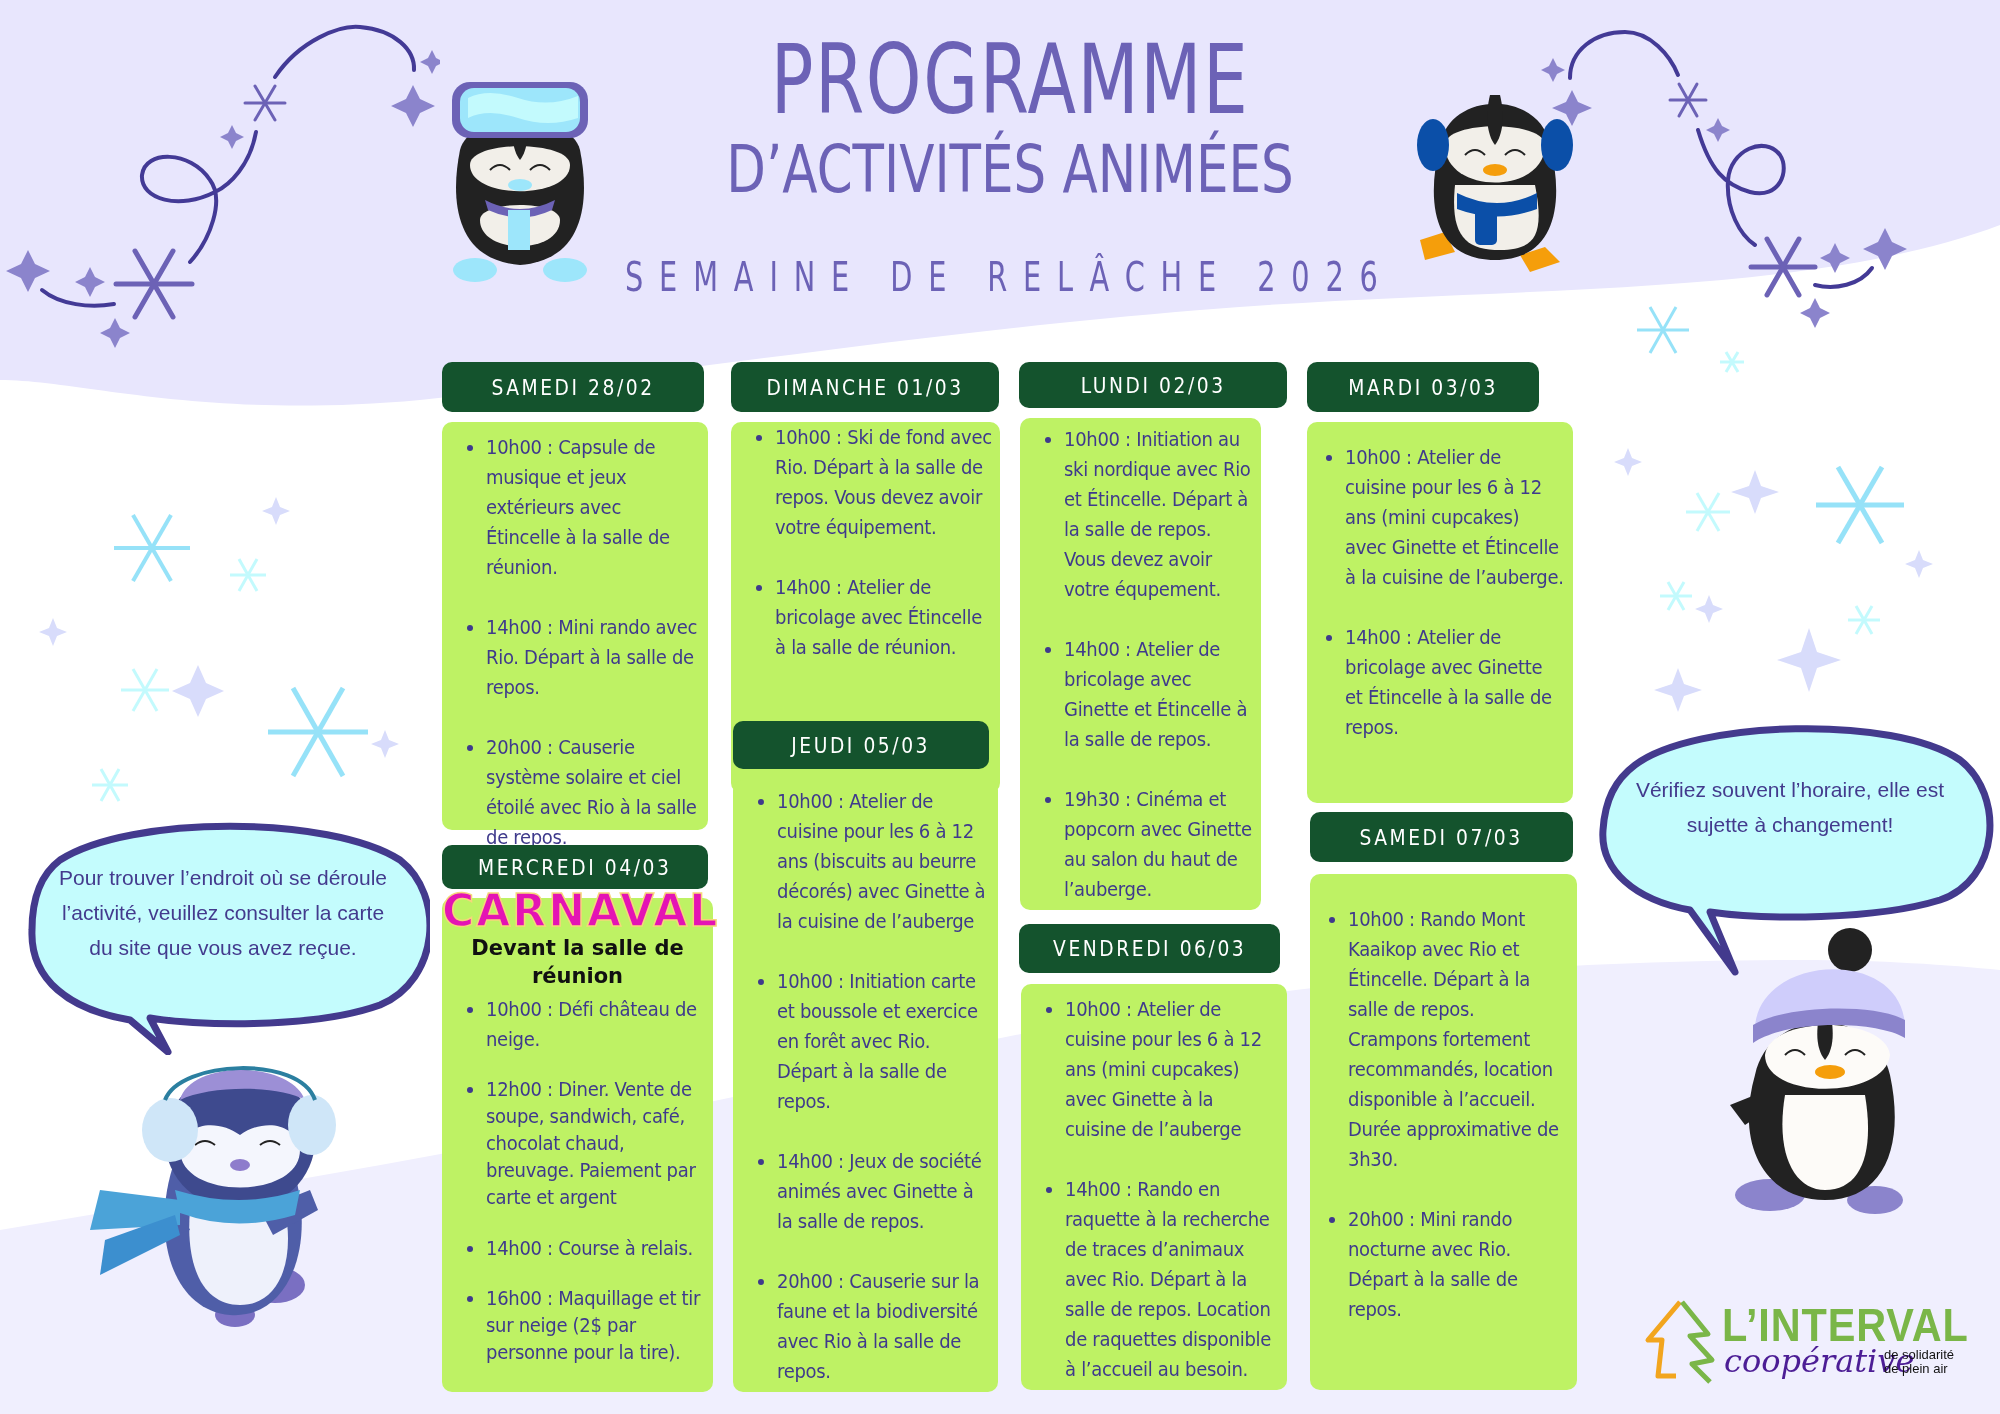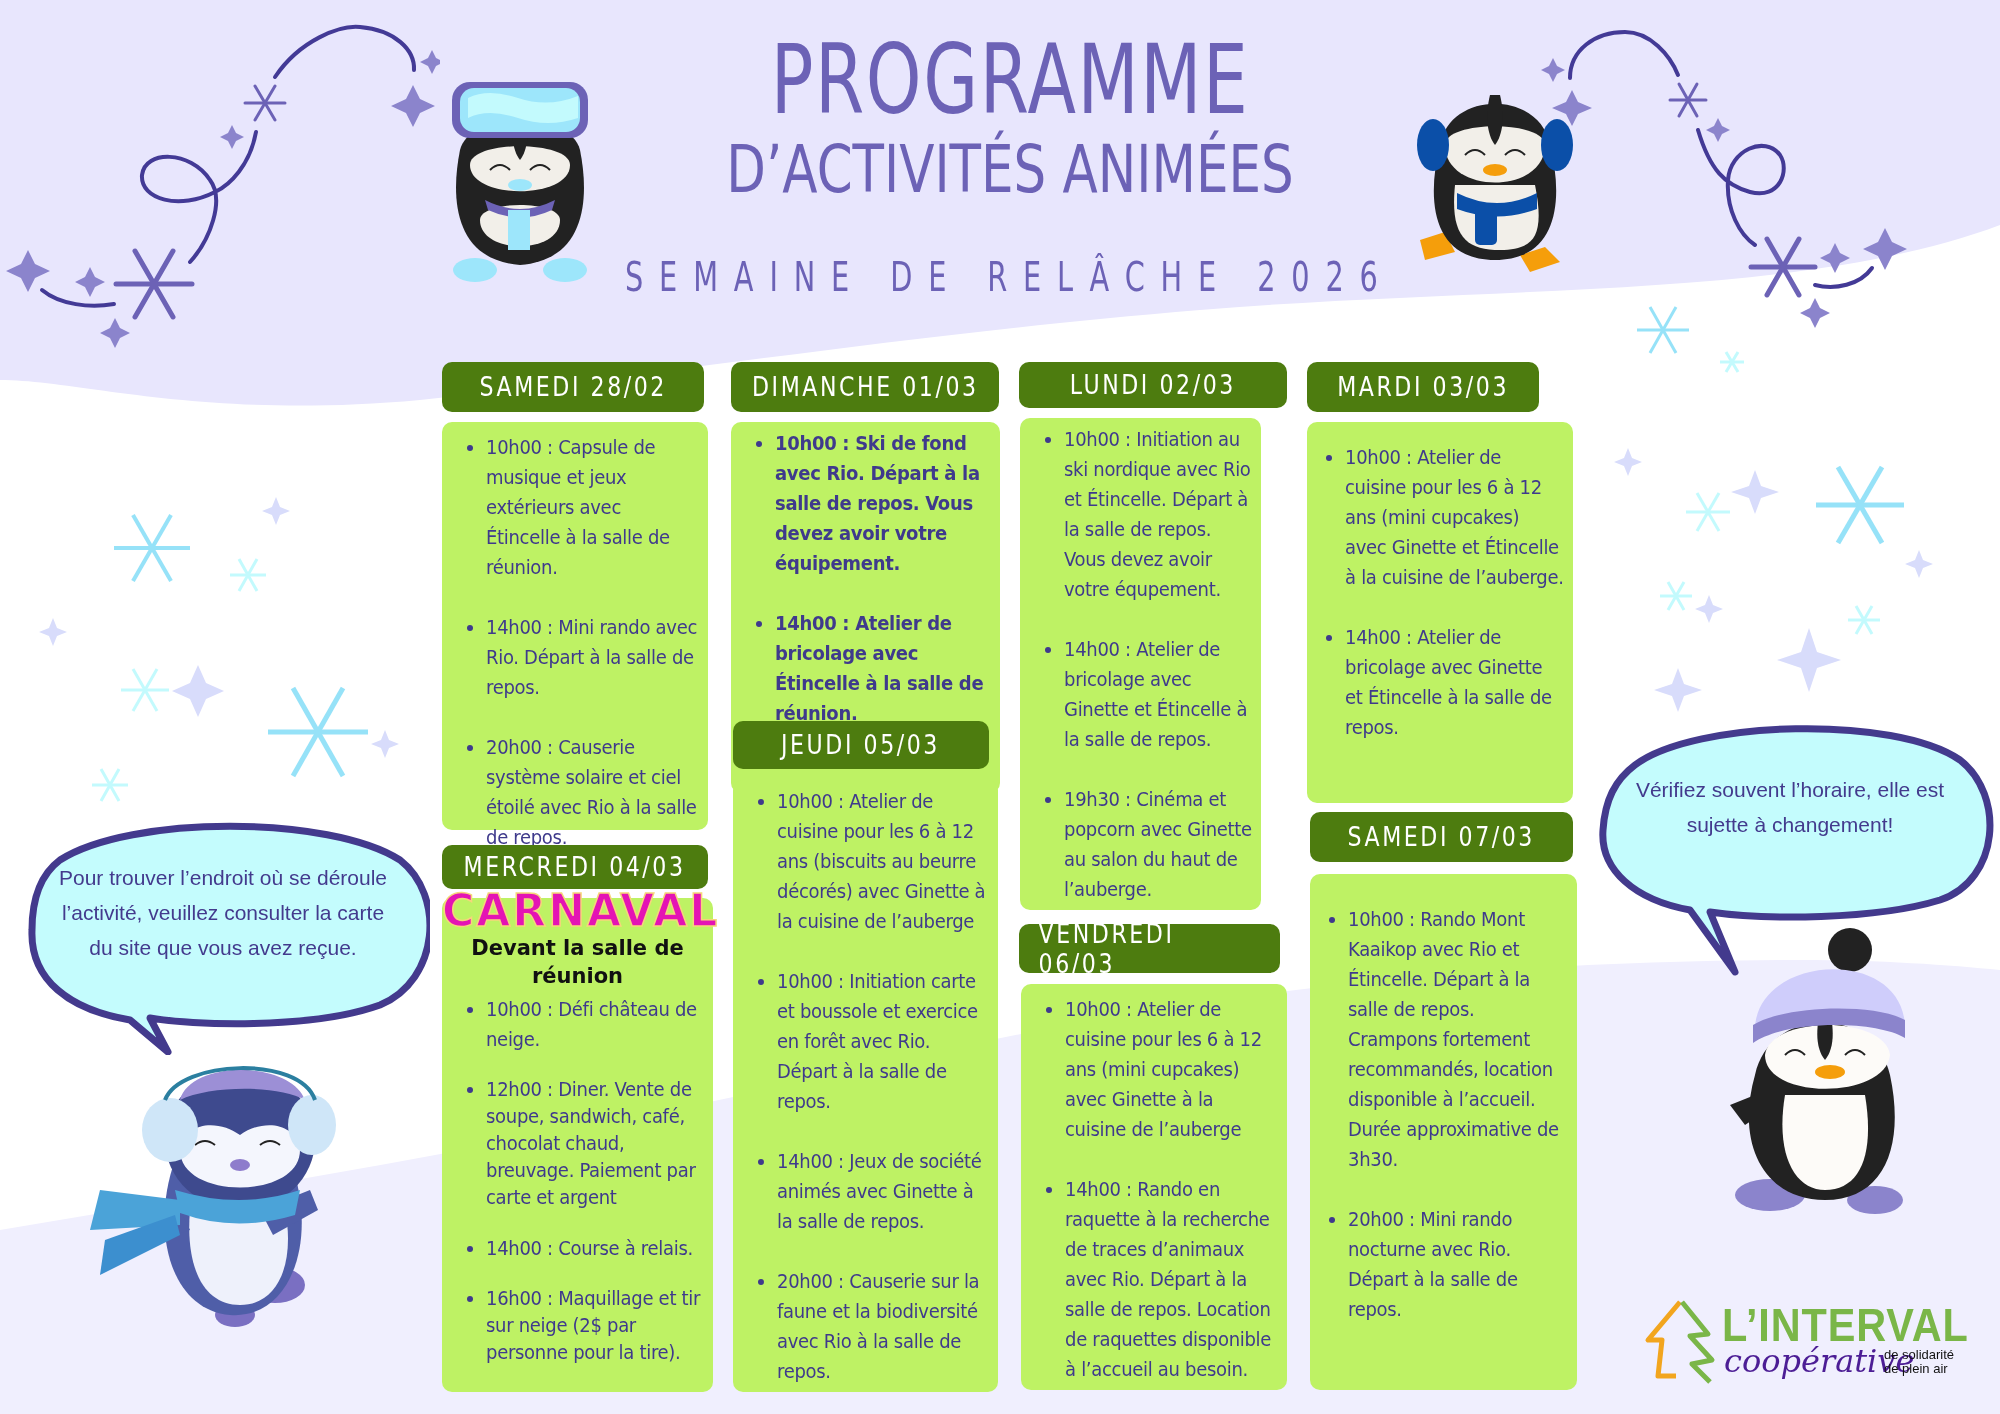--- a/index.html
+++ b/index.html
@@ -20,23 +20,23 @@
   .title-sub {
     font-size: 66px; line-height: 76px; margin-top: 2px;
     transform: scaleX(0.78); transform-origin: center;
   }
   .title-week {
     position: absolute; left: 625px; top: 254px; width: 770px;
     font-size: 40px; letter-spacing: 22px; color: #6c62b6; white-space: nowrap;
     transform: scaleX(0.72); transform-origin: left;
   }
   .day-header {
-    position: absolute; background: #4d7c0f; color: #ffffff; border-radius: 10px;
+    position: absolute; background: #14532d; color: #ffffff; border-radius: 10px;
     display: flex; align-items: center; justify-content: center;
-    font-size: 26px; letter-spacing: 3px;
+    font-size: 22px; letter-spacing: 3px;
   }
   .day-header span { transform: scaleX(0.85); display: inline-block; }
   .day-card {
     position: absolute; background: #bef264; border-radius: 10px; box-sizing: border-box;
     color: #3f3a8c; font-family: "DejaVu Sans Condensed", "DejaVu Sans", sans-serif;
   }
   .day-card ul { margin: 0; padding: 0 8px 0 44px; list-style: disc; }
   .day-card li {
     font-size: 20px; line-height: 30px; margin-bottom: 30px; letter-spacing: -0.3px;
   }
@@ -277,21 +277,21 @@
     <li style="margin-bottom:22px">10h00 : Défi château de neige.</li>
     <li style="margin-bottom:22px;line-height:27px">12h00 : Diner. Vente de soupe, sandwich, café, chocolat chaud, breuvage. Paiement par carte et argent</li>
     <li style="margin-bottom:22px">14h00 : Course à relais.</li>
     <li style="line-height:27px">16h00 : Maquillage et tir sur neige (2$ par personne pour la tire).</li>
   </ul>
 </div>
 
 <div class="day-header" style="left:731px;top:362px;width:268px;height:50px;">
     <span>DIMANCHE 01/03</span>
   </div>
-<div class="day-card" style="left:731px;top:422px;width:269px;height:371px;padding-top:6px;font-weight:bold;">
+<div class="day-card" style="left:731px;top:422px;width:269px;height:371px;">
   <ul>
     <li>10h00 : Ski de fond avec Rio. Départ à la salle de repos. Vous devez avoir votre équipement.</li>
     <li>14h00 : Atelier de bricolage avec Étincelle à la salle de réunion.</li>
   </ul>
 </div>
 
 <div class="day-header" style="left:733px;top:721px;width:256px;height:48px;">
     <span>JEUDI 05/03</span>
   </div>
 <div class="day-card" style="left:733px;top:780px;width:265px;height:612px;padding-top:6px;">

